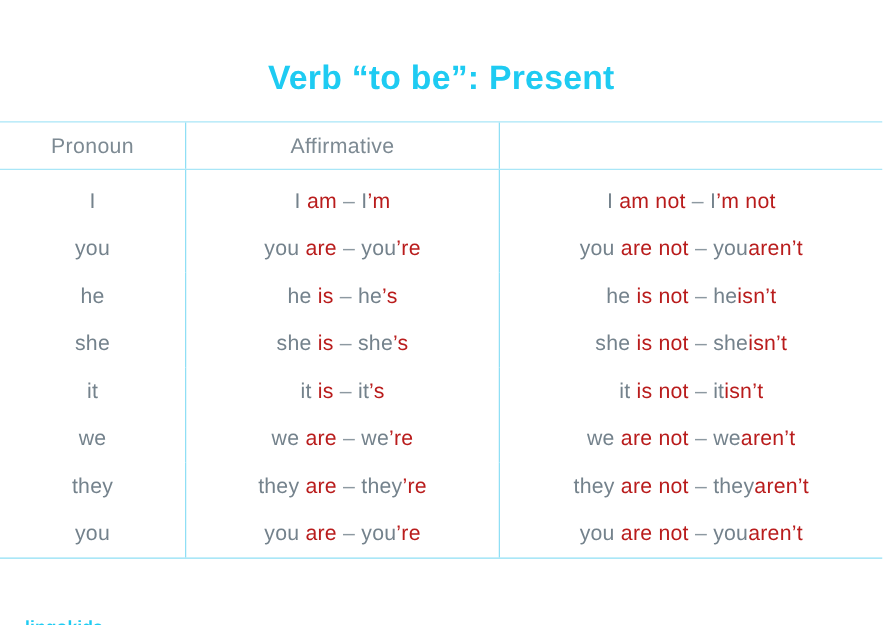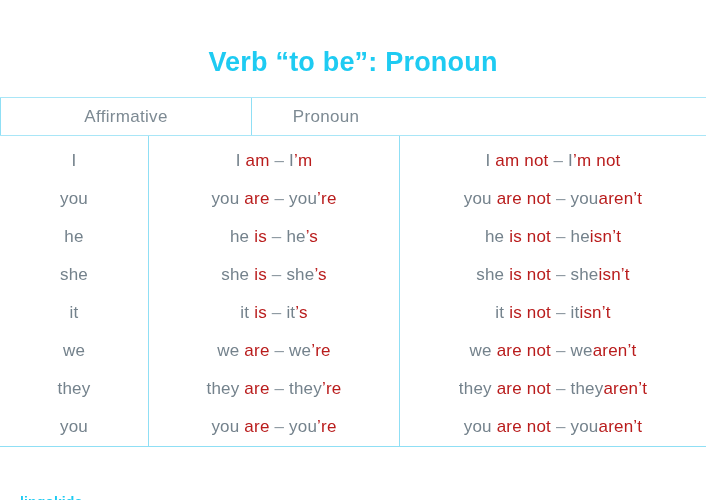--- a/index.html
+++ b/index.html
@@ -105,30 +105,30 @@
     font-size: 14px;
     font-weight: bold;
     letter-spacing: 0.1px;
   }
 </style>
 </head>
 <body>
 
 <div class="page">
 
-  <h1 class="title">Verb “to be”: Pronoun</h1>
+  <h1 class="title">Verb “to be”: Present</h1>
 
   <div class="table">
 
     <div class="row head-row">
+      <div class="cell col-pronoun">
+        <span>Pronoun</span>
+      </div>
       <div class="cell col-affirm">
         <span>Affirmative</span>
-      </div>
-      <div class="cell col-pronoun">
-        <span>Pronoun</span>
       </div>
     </div>
 
     <div id="table-body">
         <div class="row body-row first-row">
           <div class="cell col-pronoun"><span class="g">I</span></div>
           <div class="cell col-affirm"><span class="g">I </span><span class="c">am</span><span class="dash"> – </span><span class="g">I</span><span class="c">’m</span></div>
           <div class="cell col-negative"><span class="g">I </span><span class="c">am not</span><span class="dash"> – </span><span class="g">I</span><span class="c">’m not</span></div>
         </div>
         <div class="row body-row">

